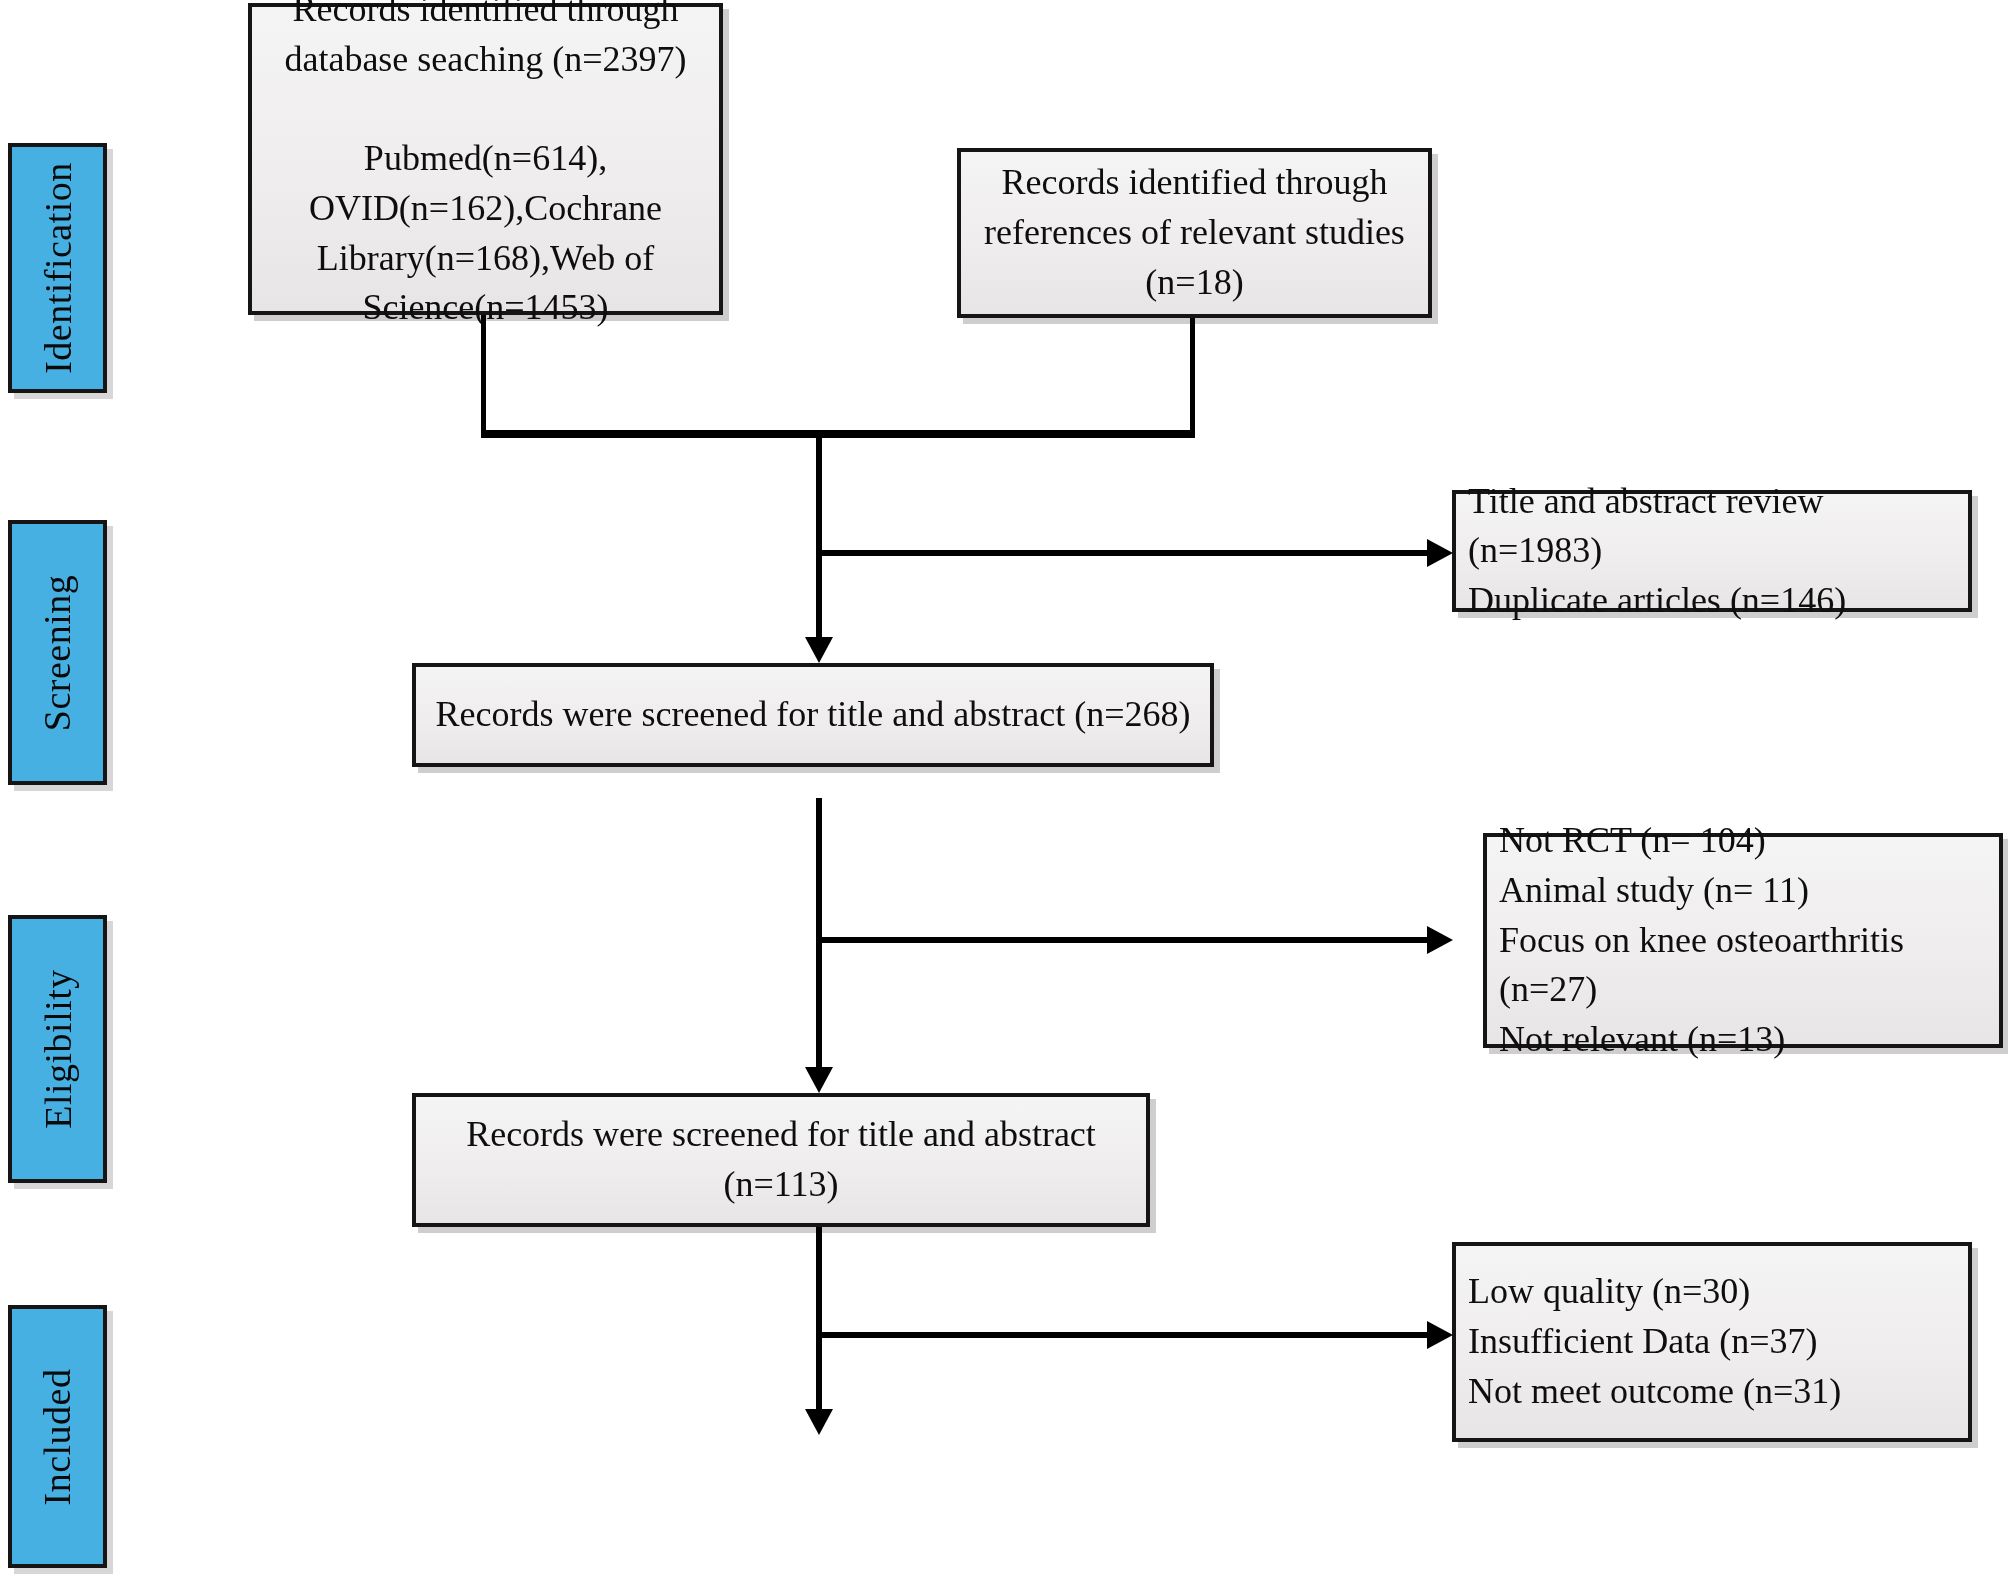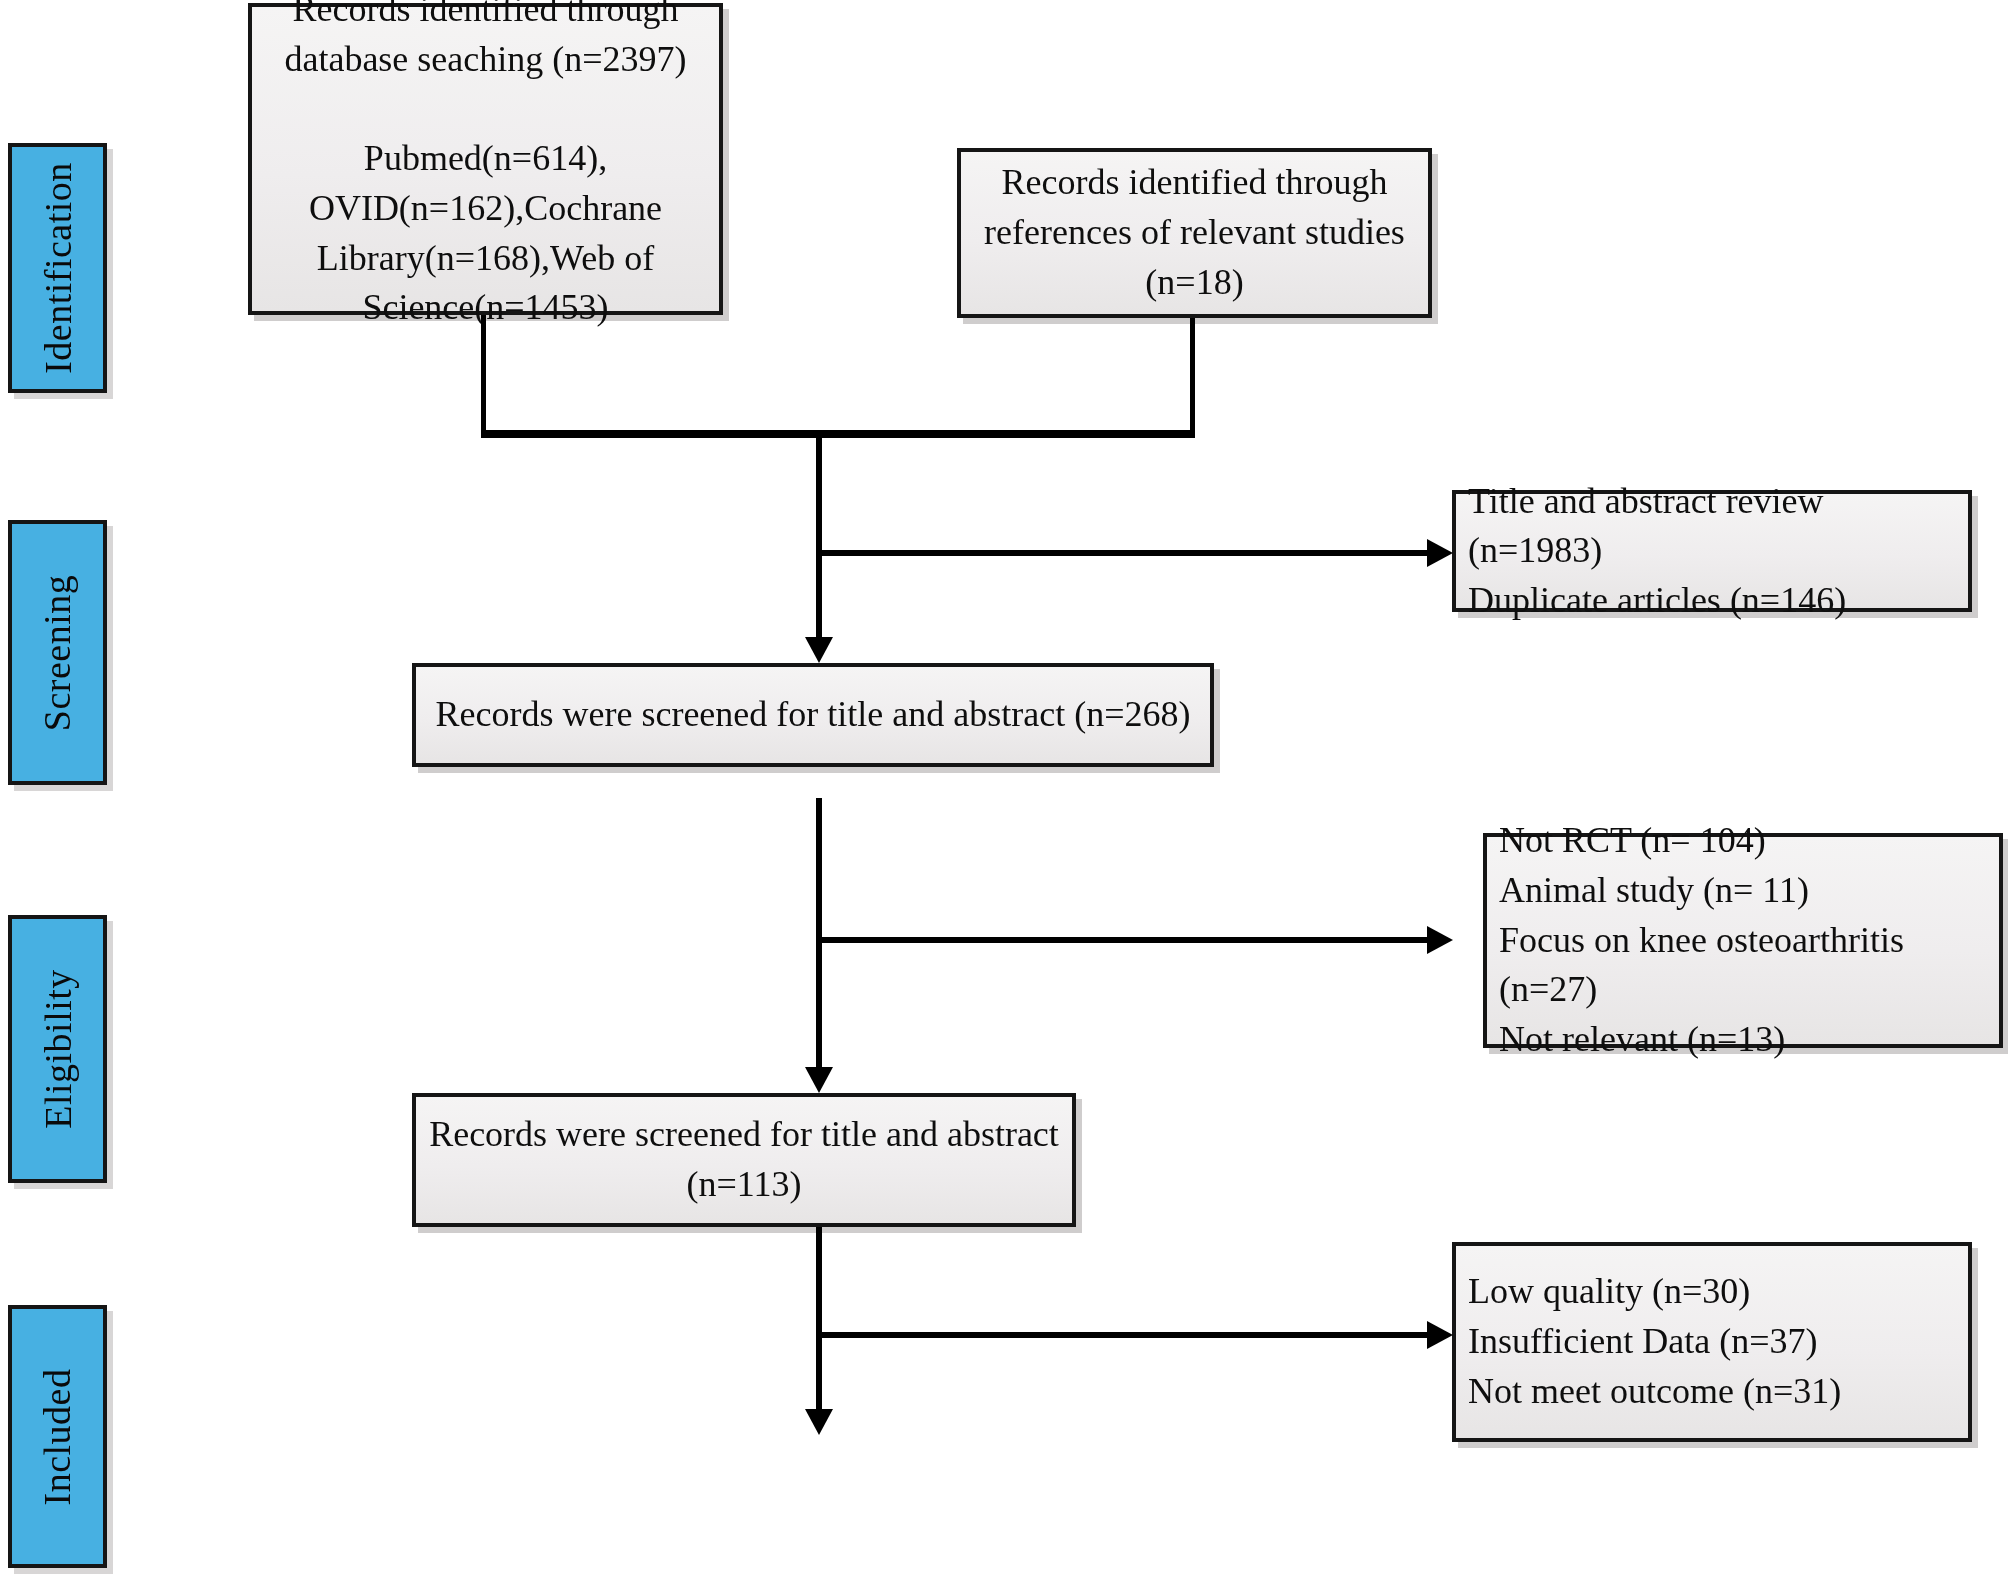--- a/index.html
+++ b/index.html
@@ -91,21 +91,21 @@
   </div>
   <div class="fbox leftalign" style="left:1452px; top:1242px; width:520px; height:200px;">
     <div class="txt">Low quality (n=30)
 Insufficient Data (n=37)
 Not meet outcome (n=31)</div>
   </div>
 
   <div class="fbox" style="left:412px; top:663px; width:802px; height:104px;">
     <div class="txt">Records were screened for title and abstract (n=268)</div>
   </div>
-  <div class="fbox" style="left:412px; top:1093px; width:664px; height:134px;">
+  <div class="fbox" style="left:412px; top:1093px; width:738px; height:134px;">
     <div class="txt">Records were screened for title and abstract (n=113)</div>
   </div>
 
   <div class="line" style="left:481px; top:315px; width:5px; height:122px;"></div>
   <div class="line" style="left:1190px; top:318px; width:5px; height:119px;"></div>
   <div class="line" style="left:481px; top:430px; width:714px; height:8px;"></div>
 
   <div class="line" style="left:816px; top:438px; width:6px; height:202px;"></div>
   <div class="arrow-down" style="left:805px; top:637px;"></div>
   <div class="line" style="left:819px; top:550px; width:609px; height:6px;"></div>

